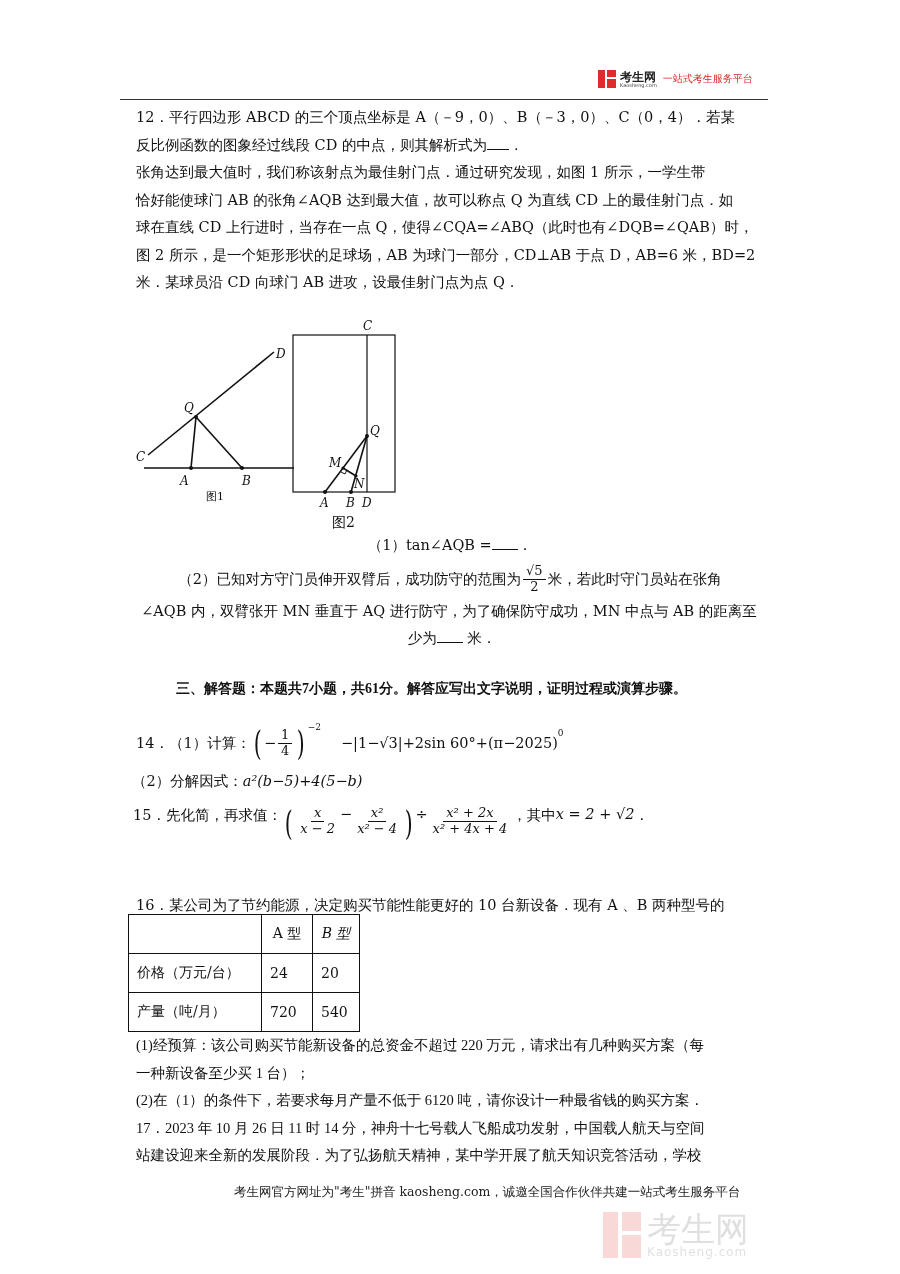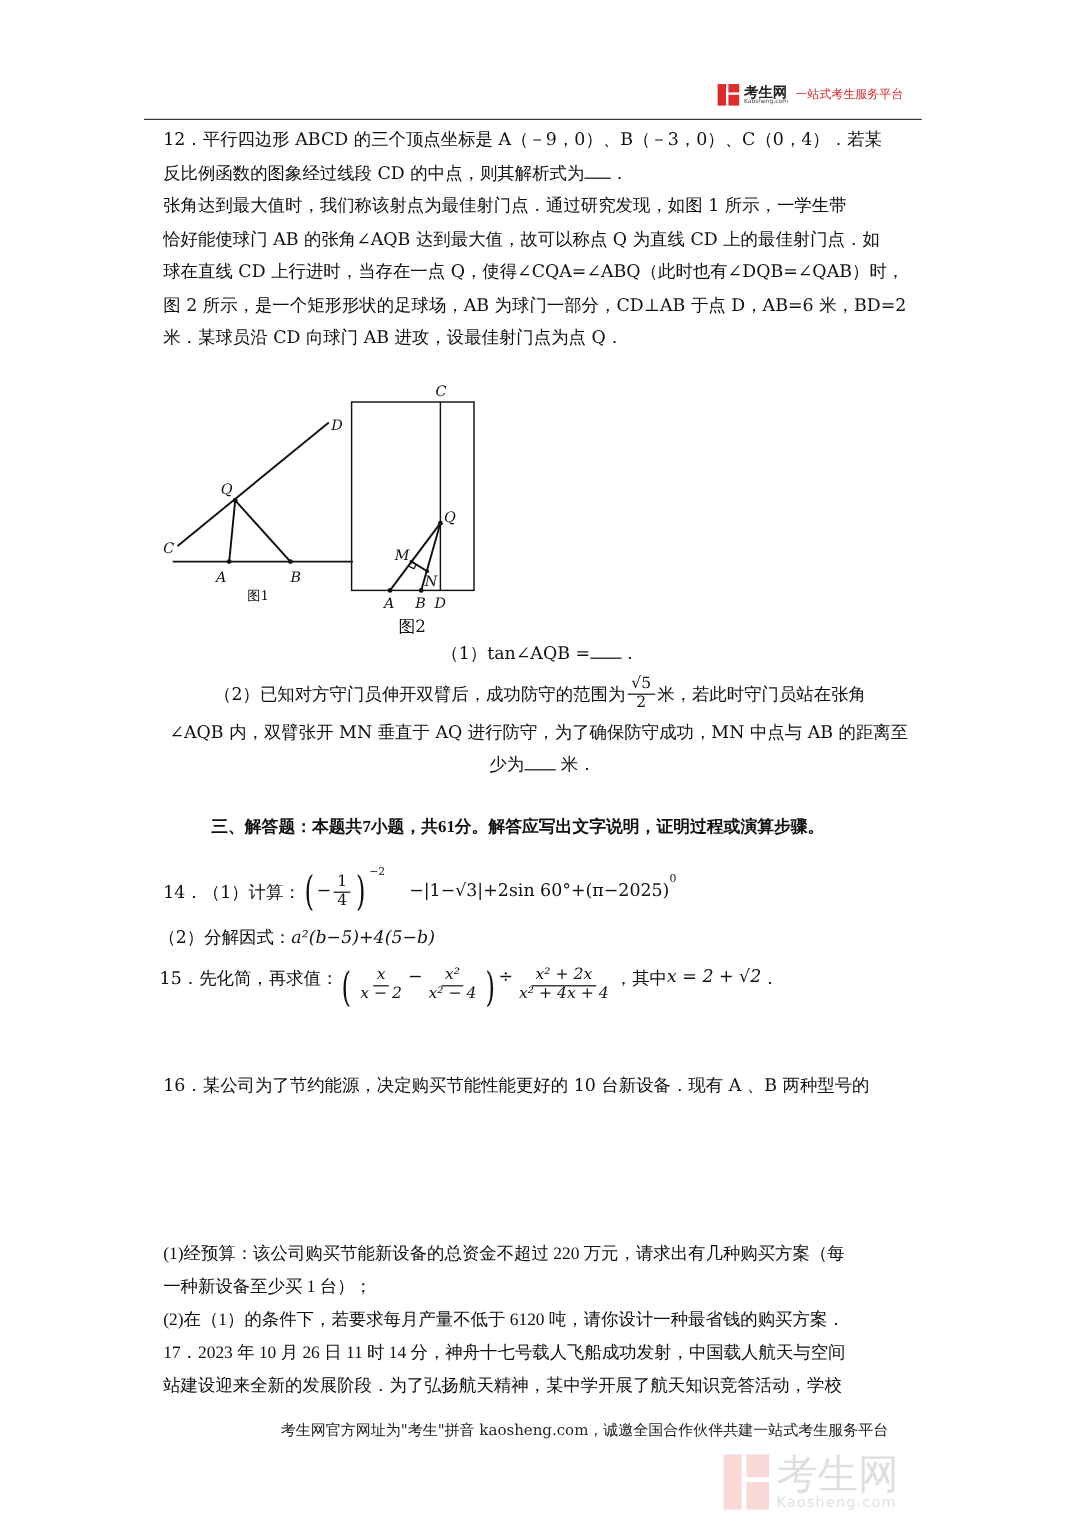--- a/index.html
+++ b/index.html
@@ -183,20 +183,39 @@
       </span>
     <span>，其中</span>
     <i>x = 2 + √2</i>
     <span>．</span>
   </div>
 
   <div class="content" style="top:856px;margin-top:36px;">
     <div class="line">16．某公司为了节约能源，决定购买节能性能更好的 10 台新设备．现有 A 、B 两种型号的</div>
   </div>
 
+  <table class="spec">
+    <tbody>
+        <tr>
+      <td style="width:116px;"></td>
+      <td class="h" style="width:34px;">A 型</td>
+      <td class="h" style="width:30px; font-style:italic;">B 型</td>
+    </tr>
+    <tr>
+      <td>价格（万元/台）</td>
+      <td>24</td>
+      <td>20</td>
+    </tr>
+    <tr>
+      <td>产量（吨/月）</td>
+      <td>720</td>
+      <td>540</td>
+    </tr>
+  </tbody>
+    </table>
 
   <div class="content" style="top:1032px;font-family:Liberation Serif, serif;">
     <div class="line">(1)经预算：该公司购买节能新设备的总资金不超过 220 万元，请求出有几种购买方案（每</div>
     <div class="line">一种新设备至少买 1 台）；</div>
     <div class="line">(2)在（1）的条件下，若要求每月产量不低于 6120 吨，请你设计一种最省钱的购买方案．</div>
     <div class="line">17．2023 年 10 月 26 日 11 时 14 分，神舟十七号载人飞船成功发射，中国载人航天与空间</div>
     <div class="line">站建设迎来全新的发展阶段．为了弘扬航天精神，某中学开展了航天知识竞答活动，学校</div>
   </div>
 
   <div class="footer">考生网官方网址为"考生"拼音 kaosheng.com，诚邀全国合作伙伴共建一站式考生服务平台</div>

